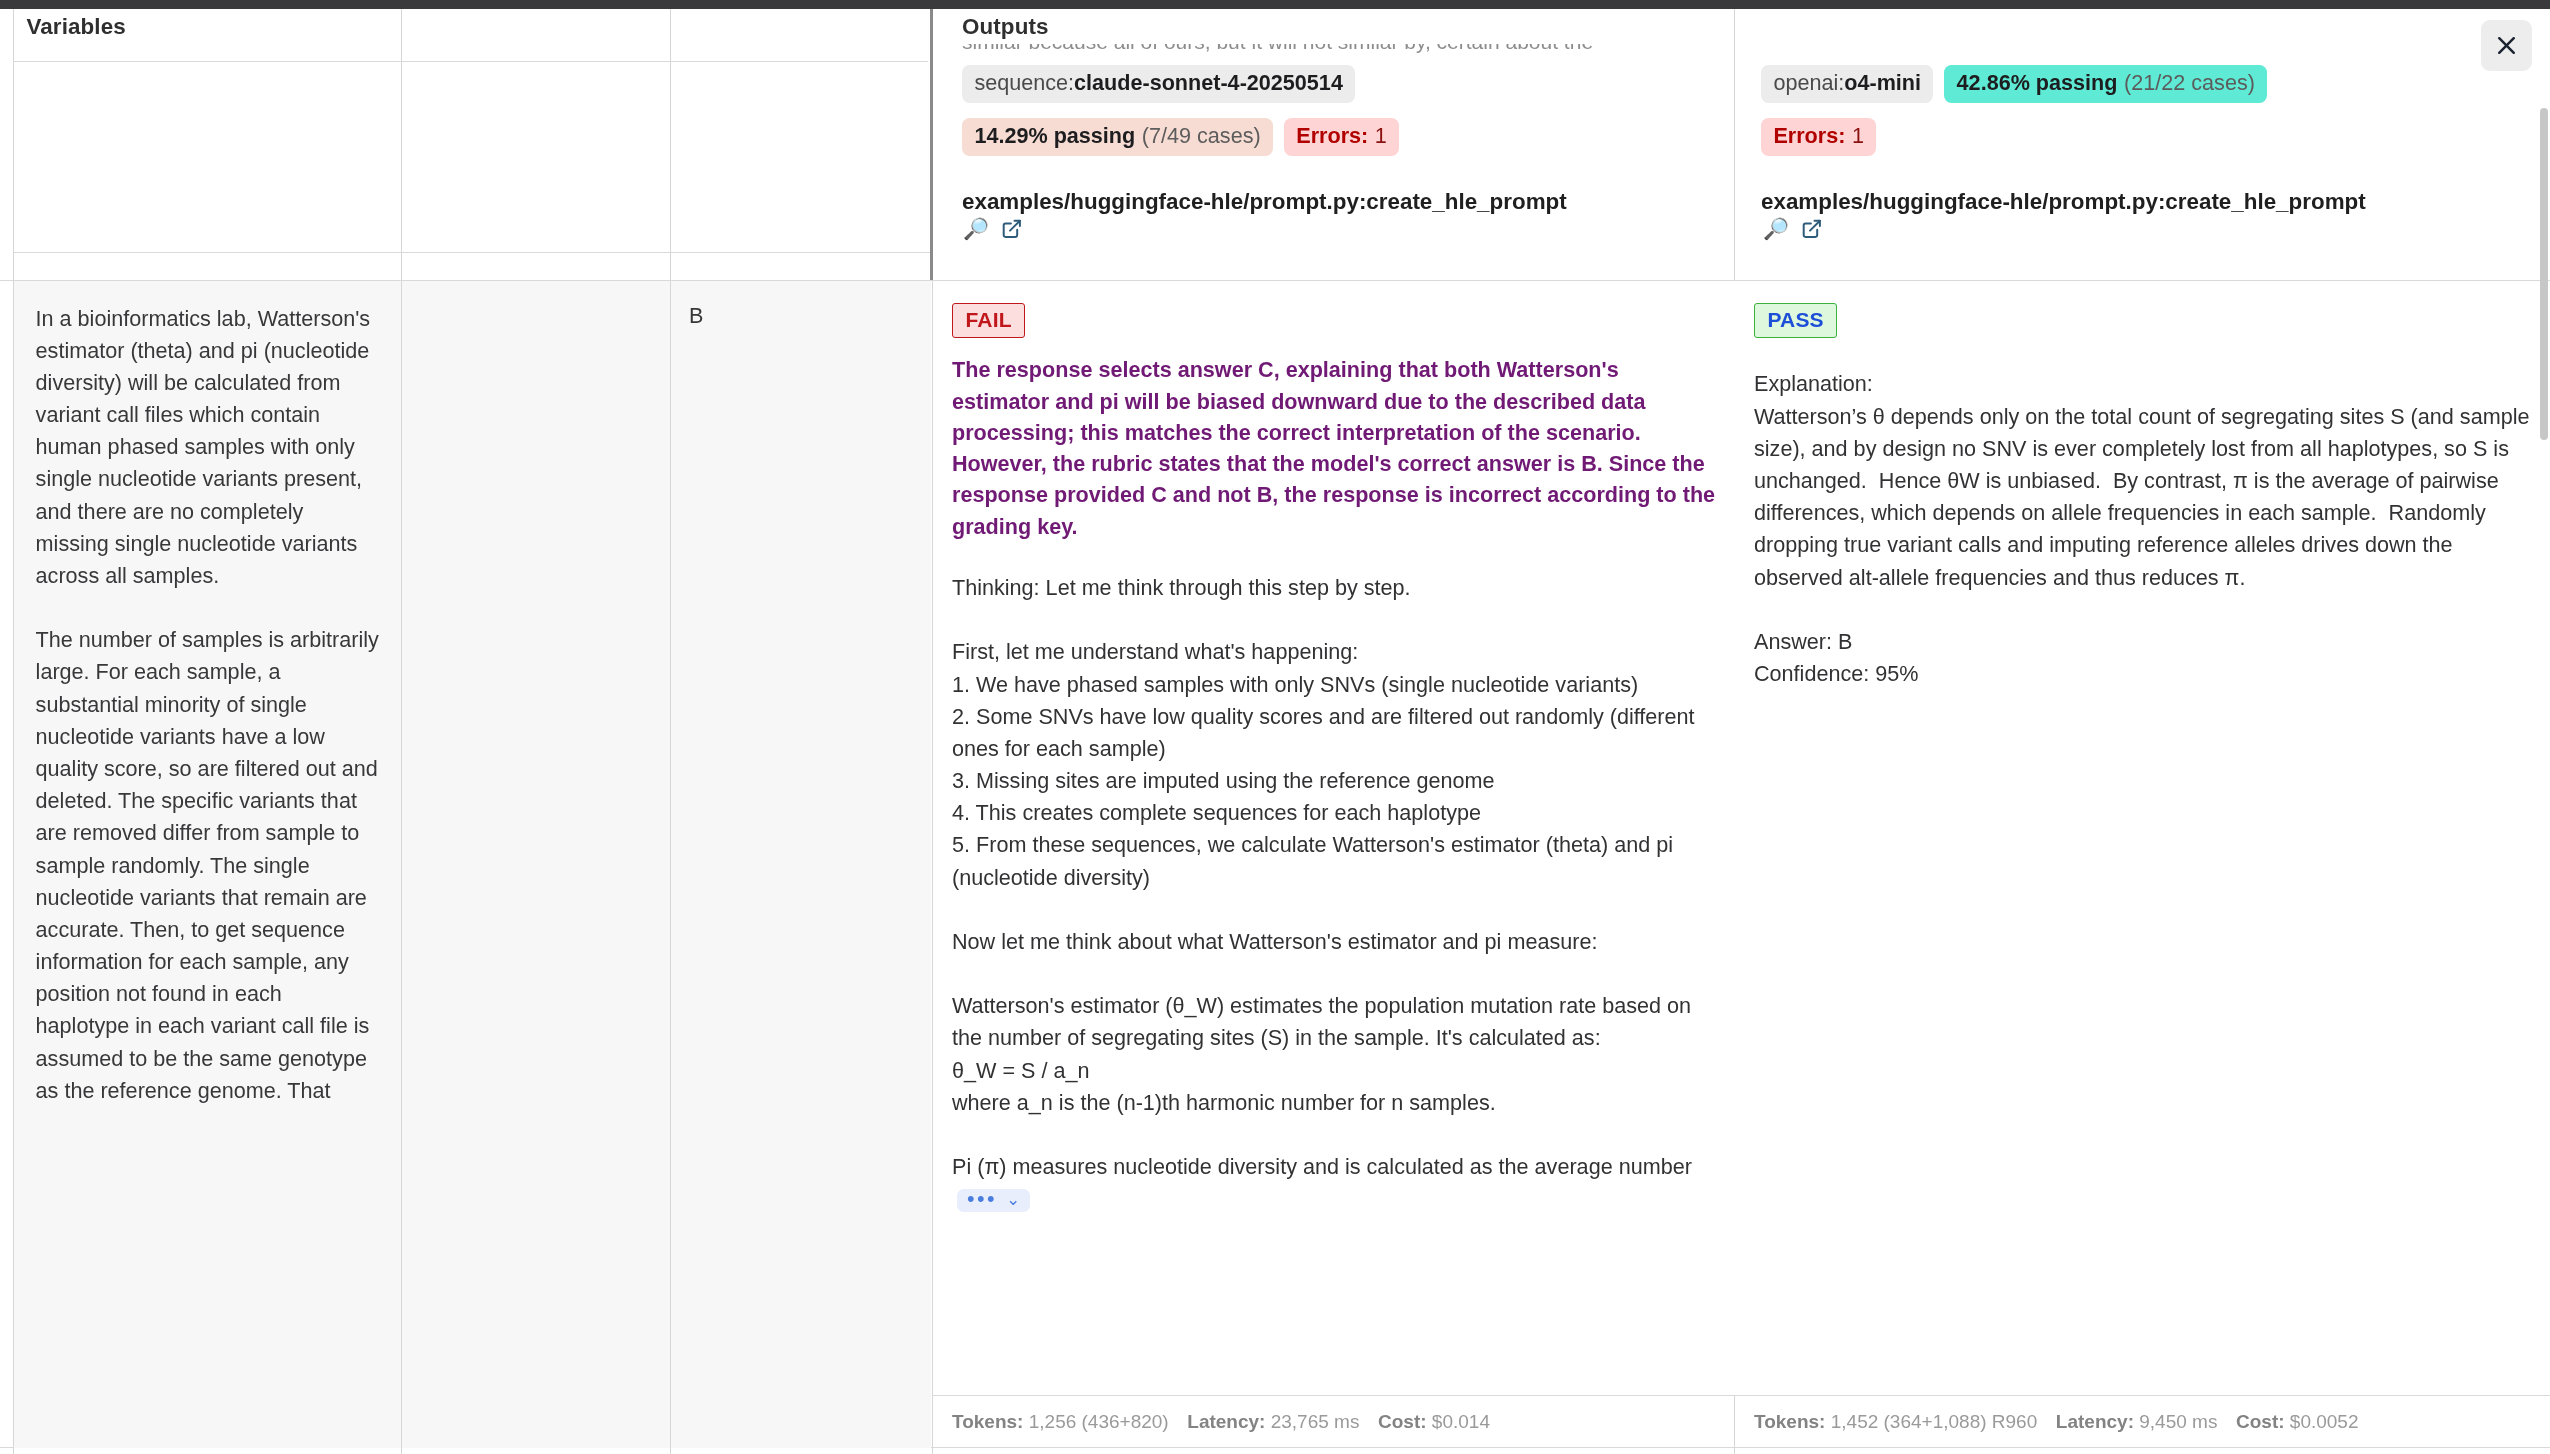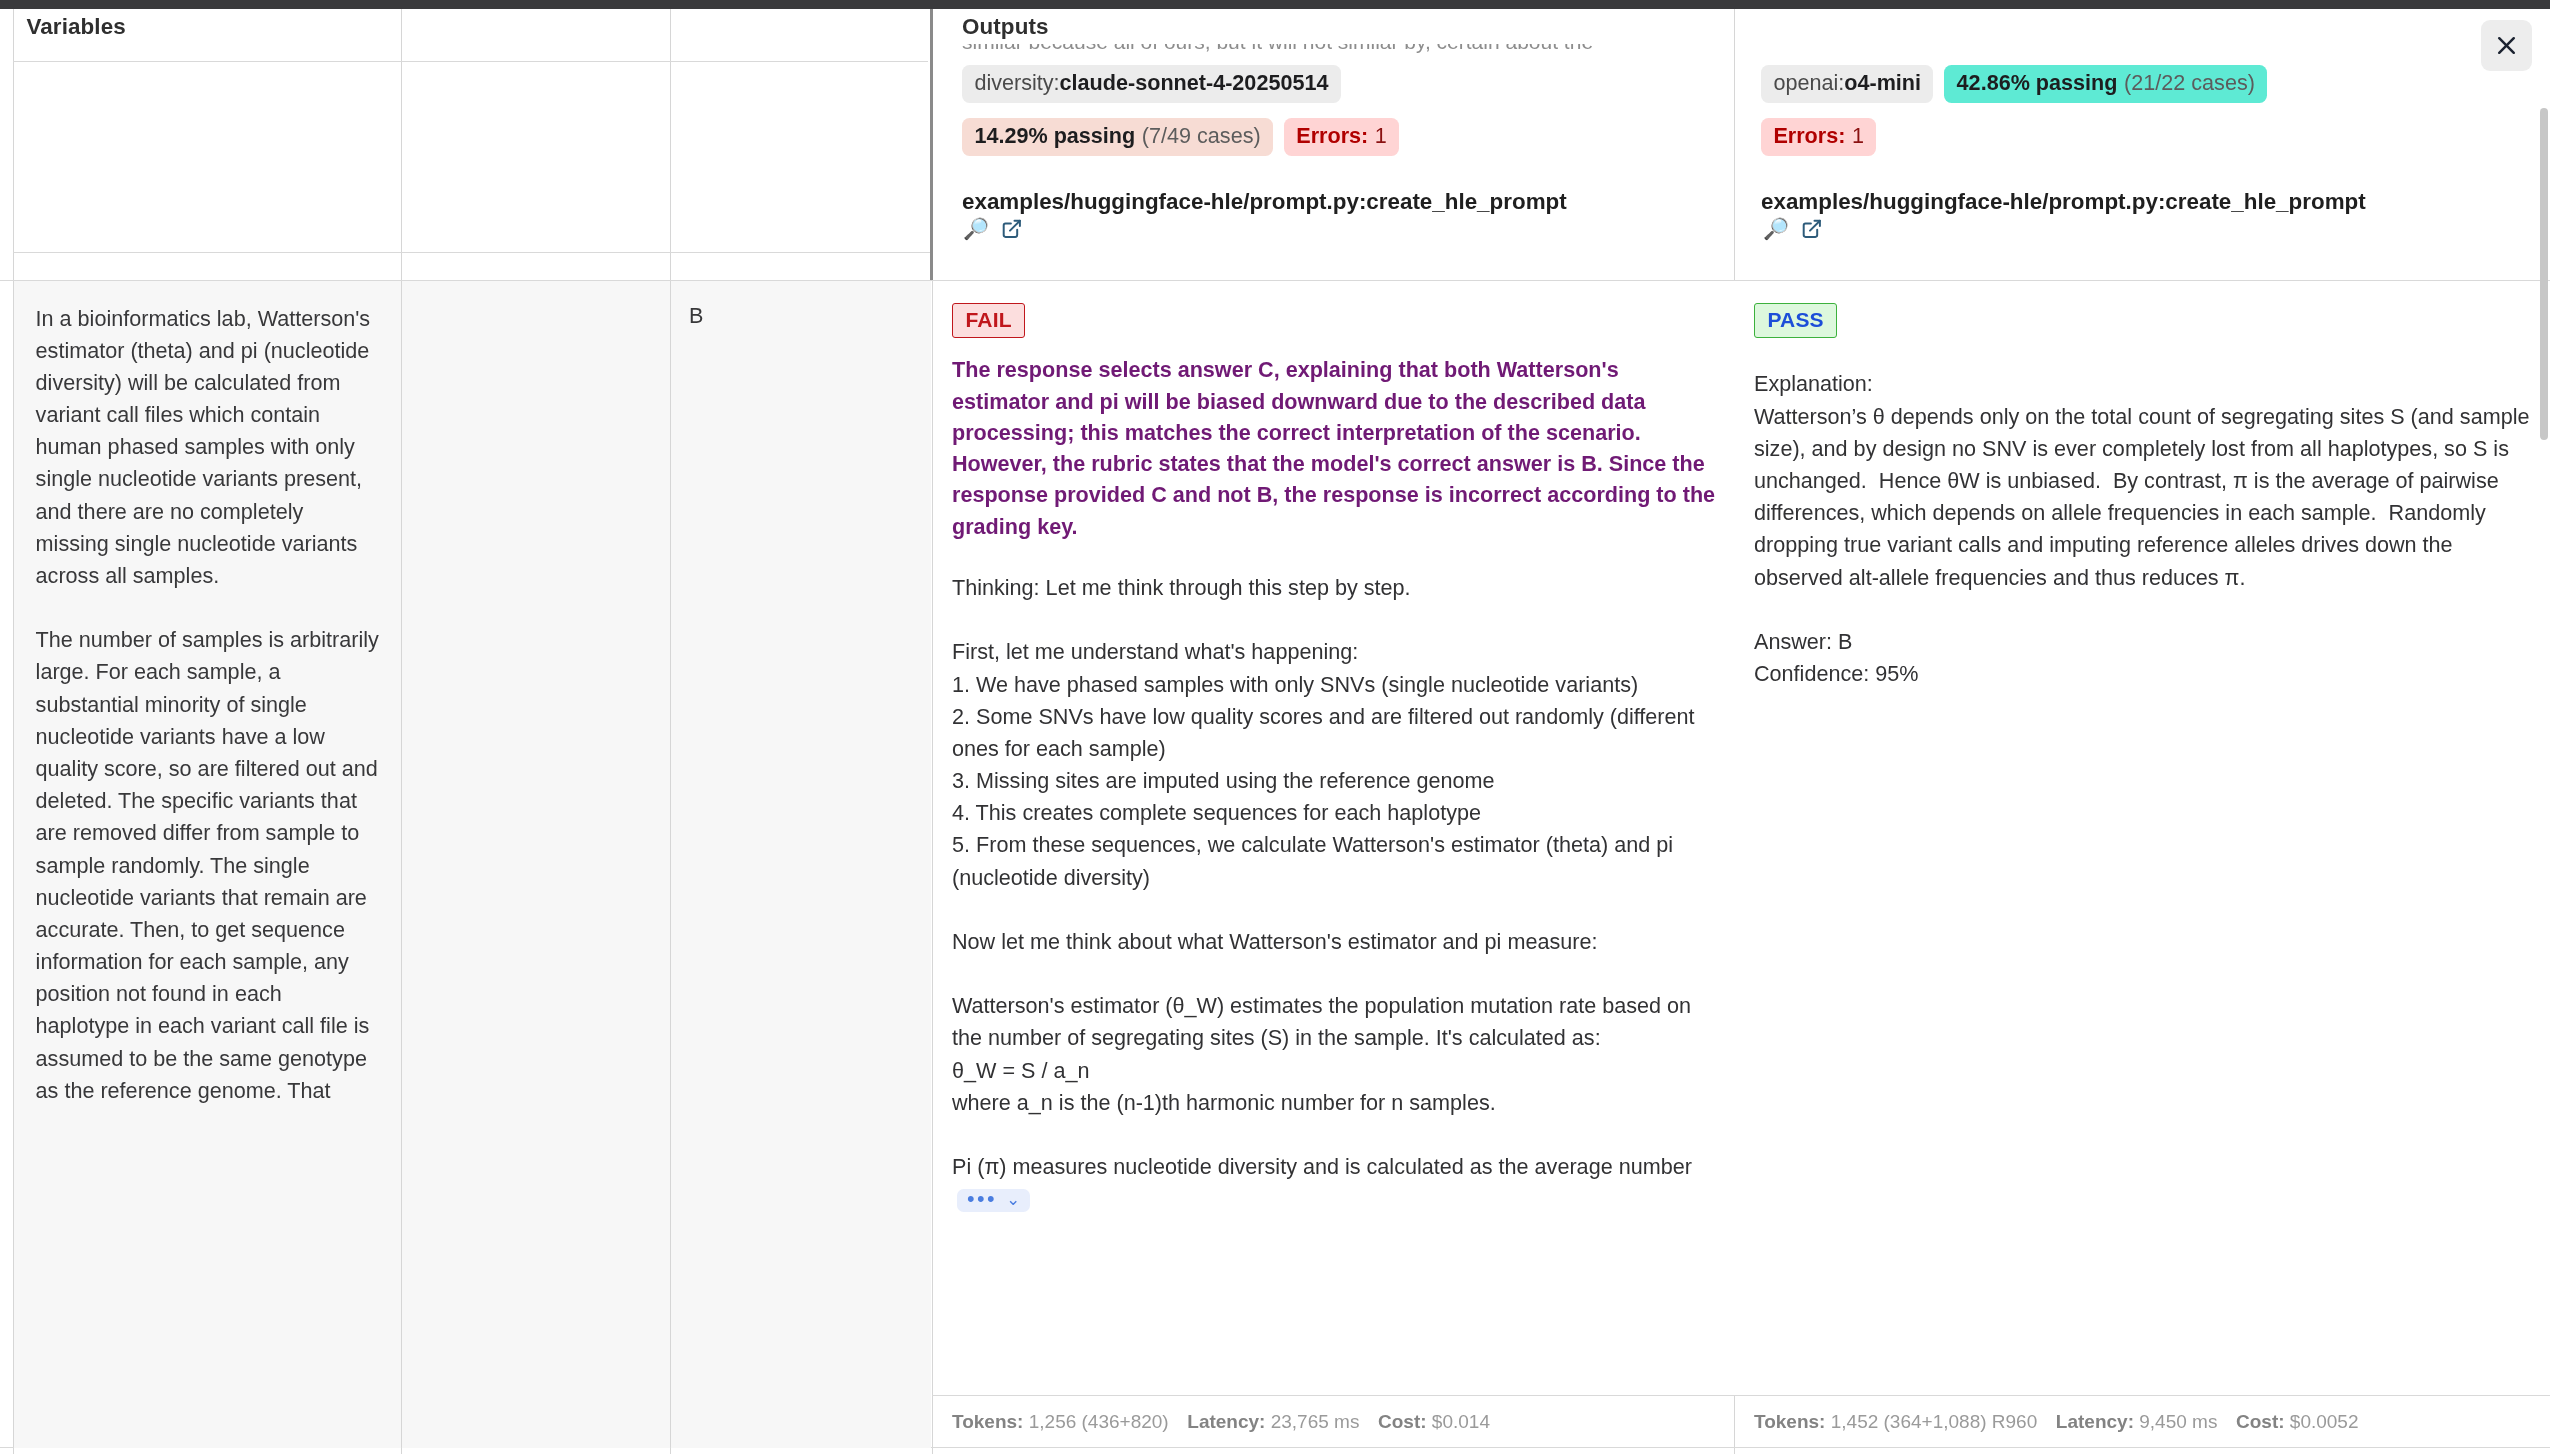--- a/index.html
+++ b/index.html
@@ -222,21 +222,21 @@
   <div class="var-head" style="left:26.5px; height:243px;">question</div>
   <div class="var-head" style="left:415px; height:243px;">image</div>
   <div class="var-head" style="left:683px; height:243px;">answer</div>
 
   <div class="clipped-line">
     <span>similar because all of ours, but it will not similar by, certain about the</span>
   </div>
 
   <div class="badge-row" style="left:962px; top:56px; width:763px;">
     <div class="chip chip-model">
-      <span>diversity:</span>
+      <span>sequence:</span>
         <b>claude-sonnet-4-20250514</b>
     </div>
   </div>
   <div class="badge-row" style="left:962px; top:109px; width:763px;">
     <div class="chip chip-pass-low">
       <b>14.29% passing</b>
         <span class="sub">(7/49 cases)</span>
     </div>
     <div class="chip chip-errors">
       <span>Errors:</span>

